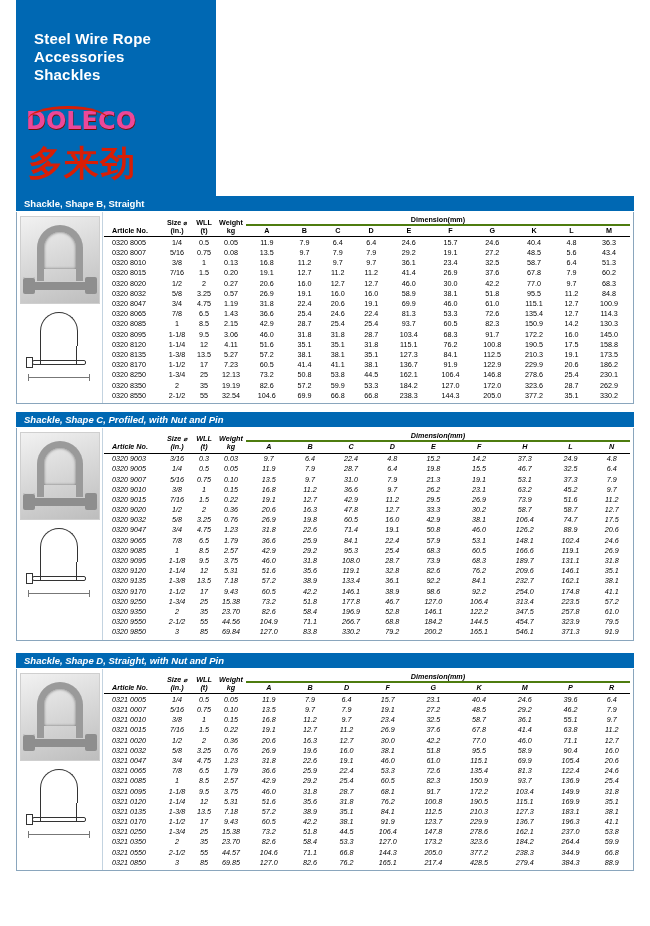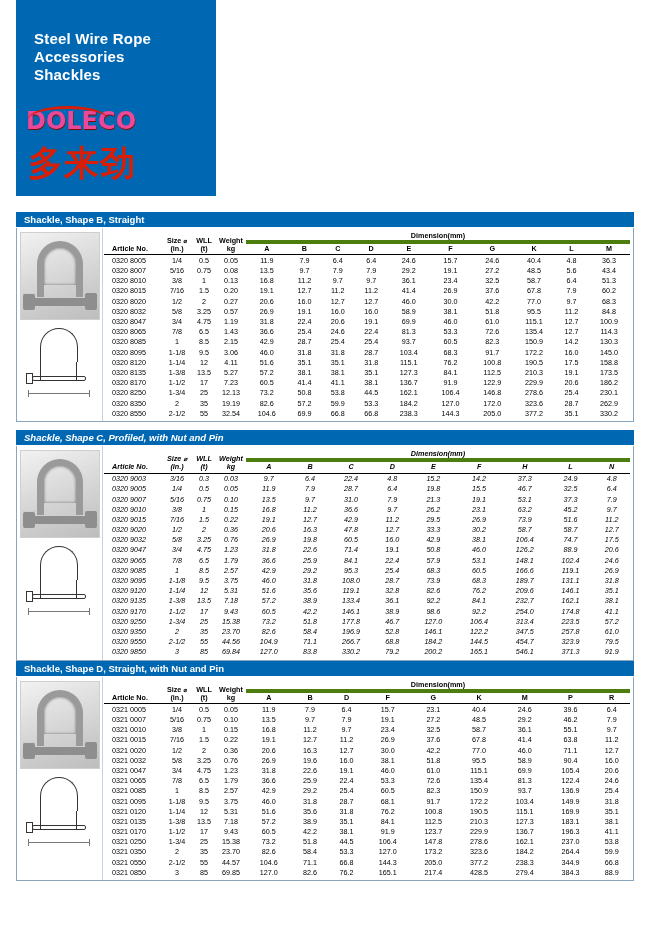--- a/index.html
+++ b/index.html
@@ -206,21 +206,21 @@
     text-align: center;
     padding: 0.6px 1px;
     white-space: nowrap;
   }
   thead th {
     font-weight: bold;
     font-size: 7.2px;
     vertical-align: bottom;
   }
   .hdr-dim {
-    border-bottom: 4px solid #4d7c0f;
+    border-bottom: 2px solid #4d7c0f;
     font-weight: bold;
     padding-bottom: 0px;
   }
   .hdr-rule td {
     height: 1px; padding: 0;
   }
   .hdr-line {
     border-bottom: 1px solid #000;
   }
   tbody td { font-size: 7.2px; }
@@ -238,21 +238,21 @@
     <div>Shackles</div>
   </div>
   <div class="logo-wrap">
     <div class="logo-arc"></div>
     <div class="logo-word">DOLECO</div>
     <div class="logo-cn">多来劲</div>
   </div>
 </div>
 
 <div id="sections-root">
-    <div class="section" style="margin-top: 16px;">
+    <div class="section" style="margin-top: 0;">
       <div class="section-bar">Shackle, Shape B, Straight</div>
       <div class="section-body">
         <div class="figures">
           <div class="fig-photo">
             <div class="ph-bow"></div>
             <div class="ph-legL"></div>
             <div class="ph-legR"></div>
             <div class="ph-pin"></div>
             <div class="ph-pinhead"></div>
             <div class="ph-nut"></div>
@@ -869,21 +869,21 @@
                 <td>165.1</td>
                 <td>546.1</td>
                 <td>371.3</td>
                 <td>91.9</td>
               </tr>
             </tbody>
           </table>
         </div>
       </div>
     </div>
-    <div class="section" style="">
+    <div class="section" style="margin-top: 12px; font-style: italic;">
       <div class="section-bar">Shackle, Shape D, Straight, with Nut and Pin</div>
       <div class="section-body">
         <div class="figures">
           <div class="fig-photo">
             <div class="ph-bow"></div>
             <div class="ph-legL"></div>
             <div class="ph-legR"></div>
             <div class="ph-pin"></div>
             <div class="ph-pinhead"></div>
             <div class="ph-nut"></div>

